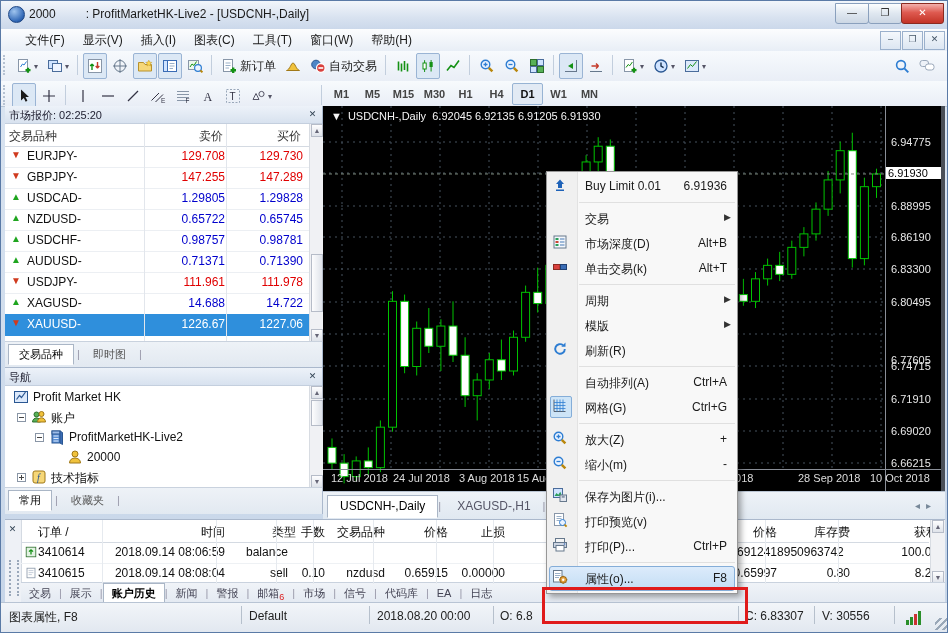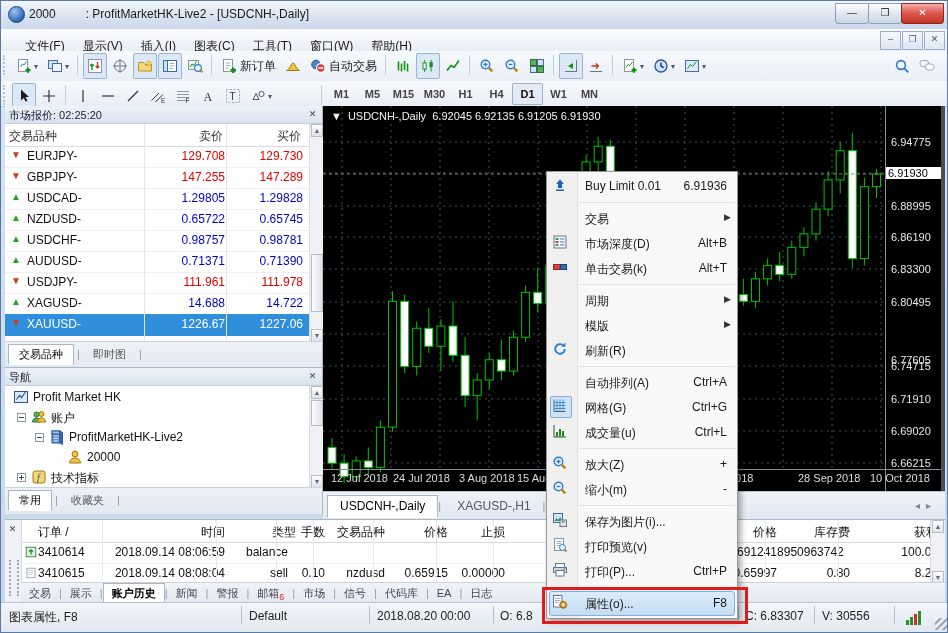--- a/index.html
+++ b/index.html
@@ -7,21 +7,21 @@
         background:linear-gradient(#dce6f2,#c6d5e8);border:1px solid #5a7aa6;box-sizing:border-box;overflow:hidden;color:#111;}
   .abs{position:absolute;}
   
   #titlebar{left:0;top:0;width:100%;height:28px;background:linear-gradient(#f2f6fb,#d8e2f0 60%,#cbd8ea);}
   #title-text{left:28px;top:6px;white-space:pre;color:#1a1a1a;font-size:12px;}
   #logo{left:7px;top:5px;width:17px;height:17px;border-radius:50%;background:radial-gradient(circle at 35% 30%,#9fc4ee,#2f66b5 70%,#1c4584);border:1px solid #1c4584;box-sizing:border-box;}
   .wbtn{top:2px;height:19px;border:1px solid #8aa0bd;border-radius:0 0 3px 3px;background:linear-gradient(#fdfefe,#dfe7f0 50%,#ccd7e4);text-align:center;line-height:17px;font-size:10px;color:#333;}
   #btn-close{background:linear-gradient(#f3b0ac,#de5a50 45%,#c33326);color:#fff;border-color:#8a2a20;}
   
   #menubar{left:0;top:28px;width:948px;height:22px;background:linear-gradient(#fcfdfe,#e8eef6);border-bottom:1px solid #c9d4e2;}
-  .mitem{display:inline-block;padding:9px 9px;color:#1a1a1a;}
+  .mitem{display:inline-block;padding:3px 9px;color:#1a1a1a;}
   .mdibtn{top:2px;width:19px;height:17px;border:1px solid #9ab0cc;background:linear-gradient(#f4f8fc,#dce6f2);text-align:center;line-height:15px;font-size:9px;color:#456;}
   
   #tb1{left:0;top:50px;width:948px;height:30px;background:linear-gradient(#f7fafd,#e9eef6);border-bottom:1px solid #cdd7e3;}
   #tb2{left:0;top:80px;width:948px;height:25px;background:linear-gradient(#f7fafd,#e9eef6);border-bottom:1px solid #b9c6d6;}
   .tbtn{display:inline-flex;align-items:center;height:24px;padding:0 3px;margin:2px 0 0 1px;border:1px solid transparent;border-radius:2px;vertical-align:top;}
   .tbtn.pressed{background:#dce8f5;border-color:#9ab4d4;}
   .tbtn .lab{margin-left:3px;font-size:12px;color:#222;}
   .dd{font-size:8px;color:#556;margin-left:2px;}
   .tsep{display:inline-block;width:1px;height:20px;background:#c2cedd;margin:4px 4px 0 4px;vertical-align:top;}
   .grip{display:inline-block;width:4px;height:20px;margin:4px 2px 0 2px;border-left:2px dotted #b6c2d2;vertical-align:top;}
@@ -823,30 +823,20 @@
           <span class="csc">Ctrl+A</span>
         </div>
         <div class="citem">
           <span class="cic actbox"><span><svg width="16" height="16" viewBox="0 0 16 16">
                 <path d="M3 1.5v12h11.5" stroke="#55606e" fill="none"></path>
                 <path d="M6 1.5v12M9 1.5v12M12 1.5v12M3 4.5h11.5M3 7.5h11.5M3 10.5h11.5" stroke="#2d7dd2" fill="none" stroke-width=".8"></path>
               </svg></span></span>
           <span class="clab">网格(G)</span>
           <span class="csc">Ctrl+G</span>
         </div>
-        <div class="citem">
-          <span class="cic"><span><svg width="16" height="16" viewBox="0 0 16 16">
-                <path d="M2 2v12h12" stroke="#444" fill="none"></path>
-                <rect x="4" y="9" width="2" height="4.5" fill="#149114"></rect>
-                <rect x="7" y="6" width="2" height="7.5" fill="#149114"></rect>
-                <rect x="10" y="8" width="2" height="5.5" fill="#149114"></rect>
-              </svg></span></span>
-          <span class="clab">成交量(u)</span>
-          <span class="csc">Ctrl+L</span>
-        </div>
         <div class="csep"></div>
         <div class="citem">
           <span class="cic"><span><svg width="16" height="16" viewBox="0 0 16 16">
                 <circle cx="6.5" cy="6.5" r="4.3" fill="#eaf3ff" stroke="#2d7dd2" stroke-width="1.4"></circle>
                 <path d="M9.8 9.8l3.6 3.6" stroke="#b8860b" stroke-width="2.4"></path>
                 <path d="M4.5 6.5h4M6.5 4.5v4" stroke="#2d7dd2" stroke-width="1.3"></path>
               </svg></span></span>
           <span class="clab">放大(Z)</span>
           <span class="csc">+</span>
         </div>

